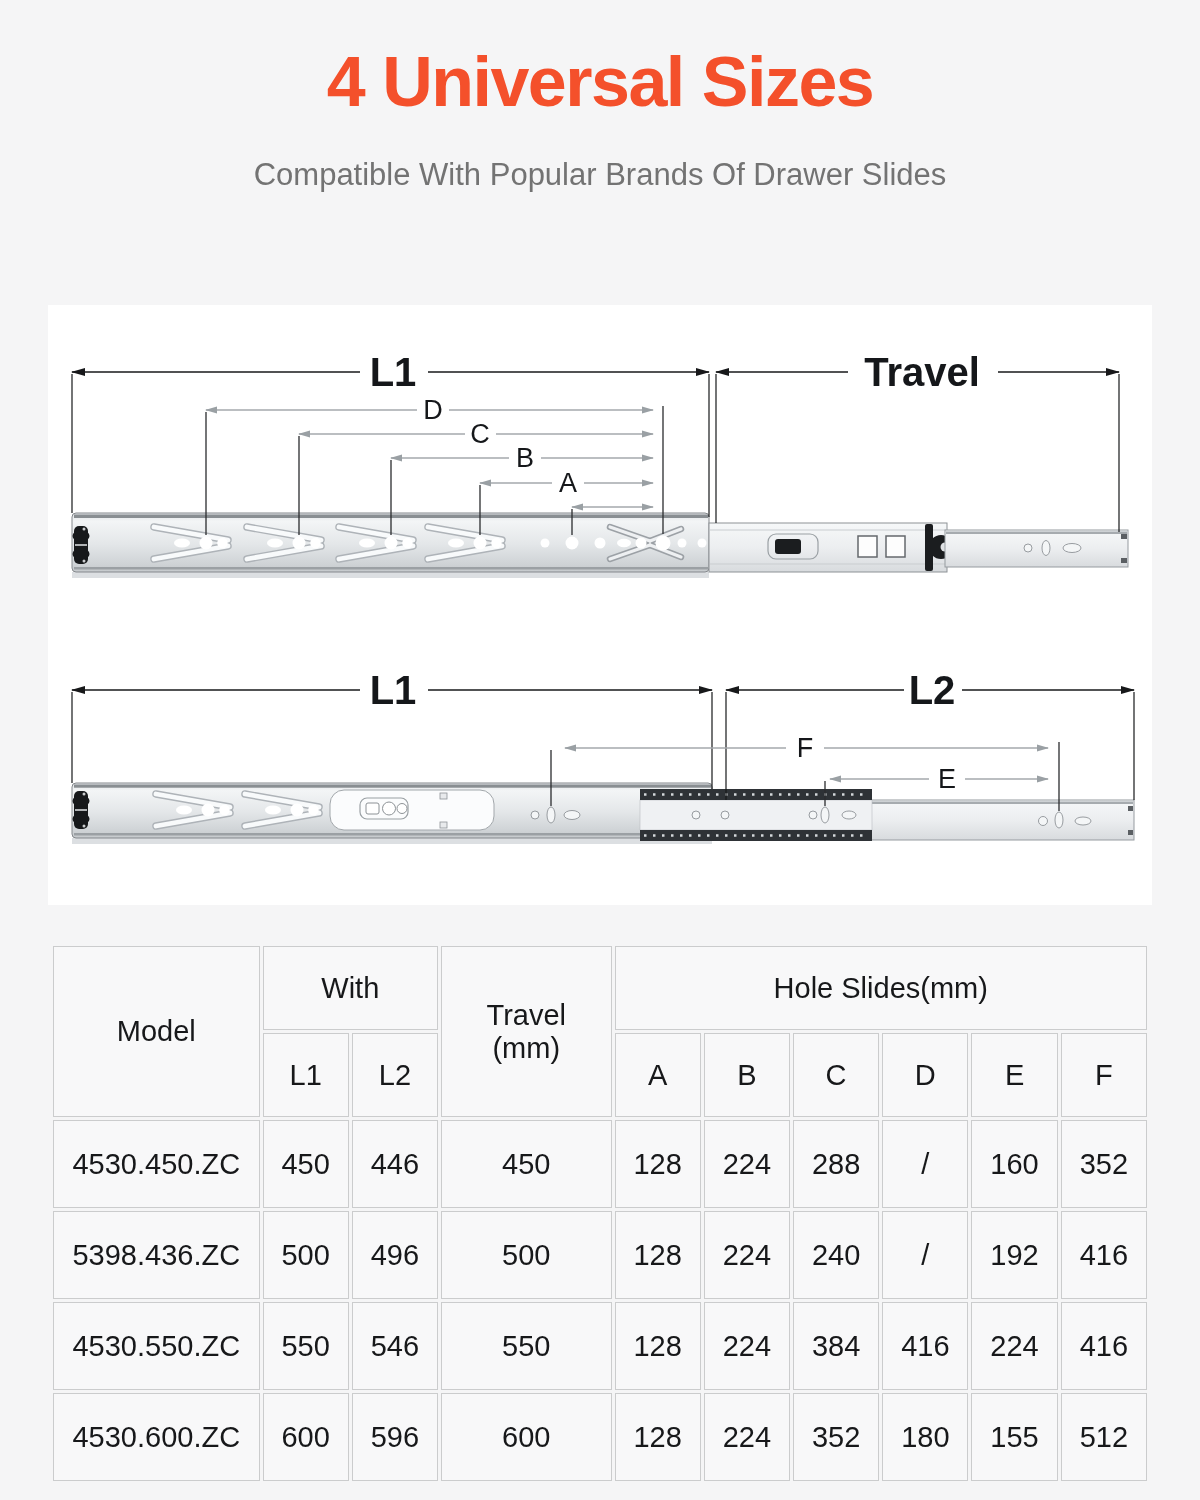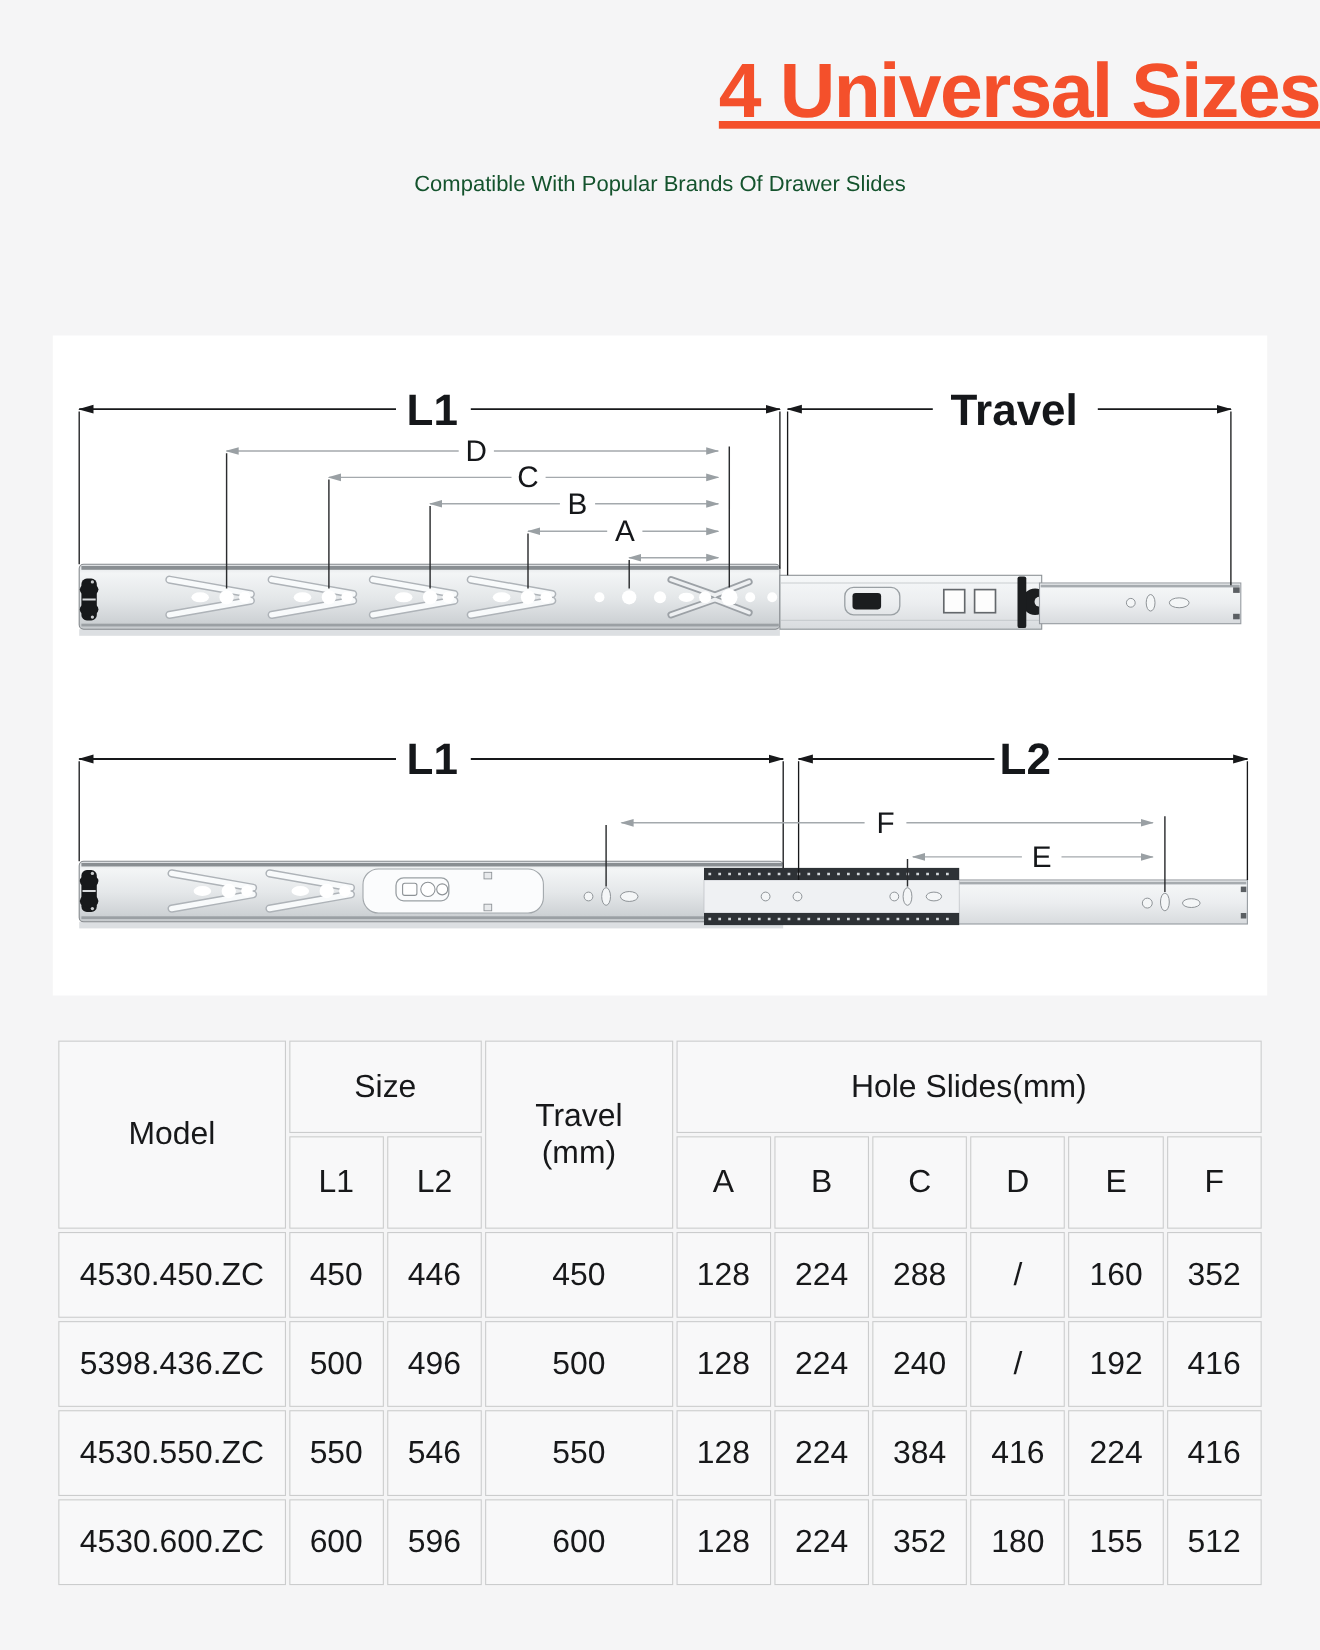--- a/index.html
+++ b/index.html
@@ -1,22 +1,22 @@
 <!DOCTYPE html>
 <html><head>
 <meta charset="utf-8">
 <style>
   html,body { margin:0; padding:0; }
   body { width:1200px; height:1500px; overflow:hidden; }
   .page { position:relative; width:1200px; height:1500px; background:#f5f5f6;
           font-family:"Liberation Sans", sans-serif; }
-  .title { position:absolute; top:42px; left:0; width:100%; margin:0; text-align:right;
-           font-size:70px; font-weight:800; letter-spacing:-1.5px; color:#f4502b;text-decoration:underline; }
+  .title { position:absolute; top:42px; left:0; width:100%; margin:0; text-align:center;
+           font-size:70px; font-weight:800; letter-spacing:-1.5px; color:#f4502b; }
   .subtitle { position:absolute; top:157px; left:0; width:100%; margin:0; text-align:center;
-              font-size:20px; font-weight:400; color:#14532d; }
+              font-size:31px; font-weight:400; color:#737373; }
   .panel { position:absolute; left:48px; top:305px; width:1104px; height:600px; background:#ffffff; }
   .diagram { position:absolute; left:0; top:0; }
 
   
   .dl-black { stroke:#17181a; stroke-width:1.6; fill:none; }
   .dl-ext   { stroke:#17181a; stroke-width:1.2; fill:none; }
   .dl-gray  { stroke:#a4a9ad; stroke-width:1.3; fill:none; }
   .ldr      { stroke:#2a2c2e; stroke-width:1.3; fill:none; }
   .lbl-lg { font-size:40px; font-weight:600; fill:#15171a; text-anchor:middle; }
   .lbl-sm { font-size:27px; font-weight:500; fill:#15171a; text-anchor:middle; }
@@ -26,21 +26,21 @@
   .xarm-i { stroke:#eef0f2; stroke-width:3.2; stroke-linecap:round; fill:none; }
   .hole   { fill:#f4f6f7; stroke:#8d9296; stroke-width:0.9; }
 
   
   .spec-table { position:absolute; left:50px; top:943px; width:1100px;
                 border-collapse:separate; border-spacing:3px; table-layout:fixed; }
   .spec-table th, .spec-table td {
       background:#f8f8f9; border:1px solid #cbcccd; text-align:center; vertical-align:middle;
       font-size:29px; font-weight:400; color:#17181a; padding:0; overflow:hidden; }
   tr.hrow { height:84px; }
-  .spec-table tbody tr { height:78px;margin-left:10px; }
+  .spec-table tbody tr { height:88px;margin-left:10px; }
 </style>
 </head>
 <body>
 
 <div class="page">
 
   <h1 class="title">4 Universal Sizes</h1>
   <p class="subtitle">Compatible With Popular Brands Of Drawer Slides</p>
 
   <div class="panel">
@@ -287,21 +287,21 @@
       <col style="width:86px">
         <col style="width:86px">
         <col style="width:86px">
       <col style="width:86px">
         <col style="width:86px">
         <col style="width:86px">
     </colgroup>
     <thead>
       <tr class="hrow">
         <th rowspan="2">Model</th>
-        <th colspan="2">Size</th>
+        <th colspan="2">With</th>
         <th rowspan="2">
           <div>Travel</div>
           <div>(mm)</div>
         </th>
         <th colspan="6">Hole Slides(mm)</th>
       </tr>
       <tr class="hrow">
         <th>L1</th>
         <th>L2</th>
         <th>A</th>

